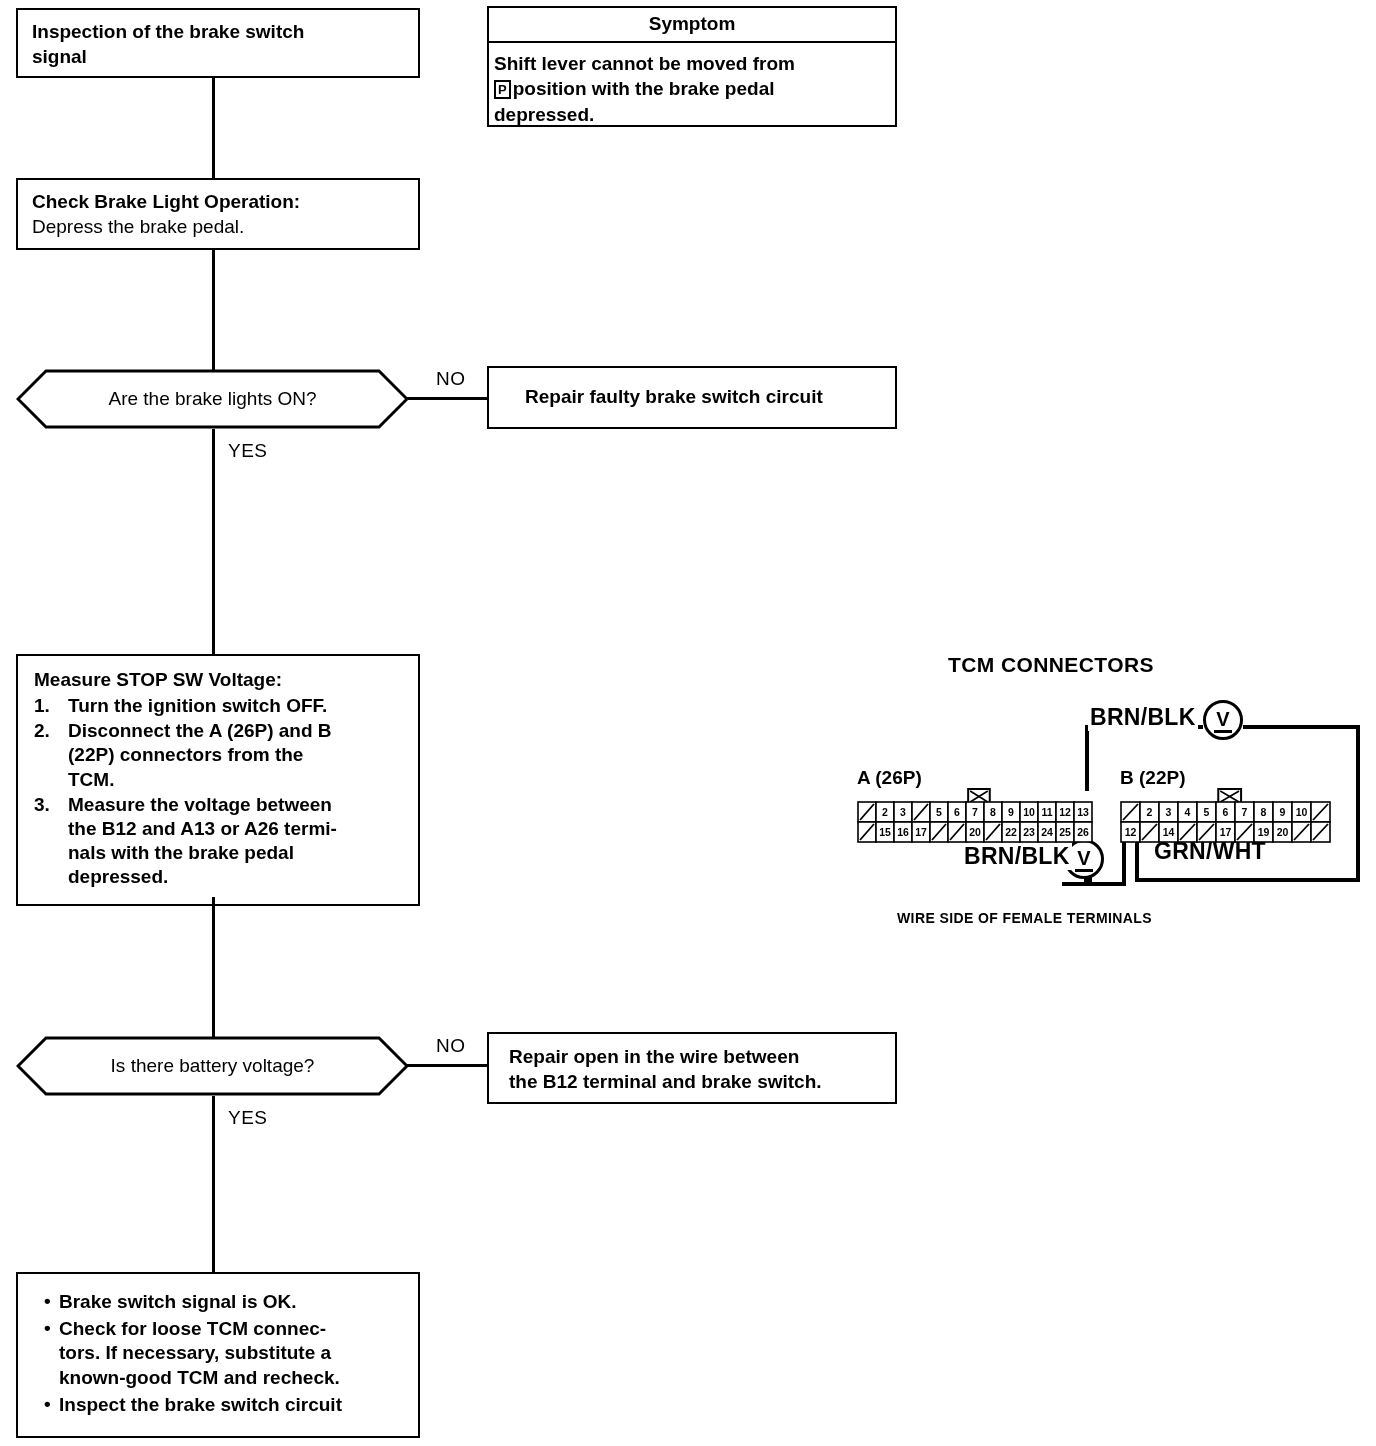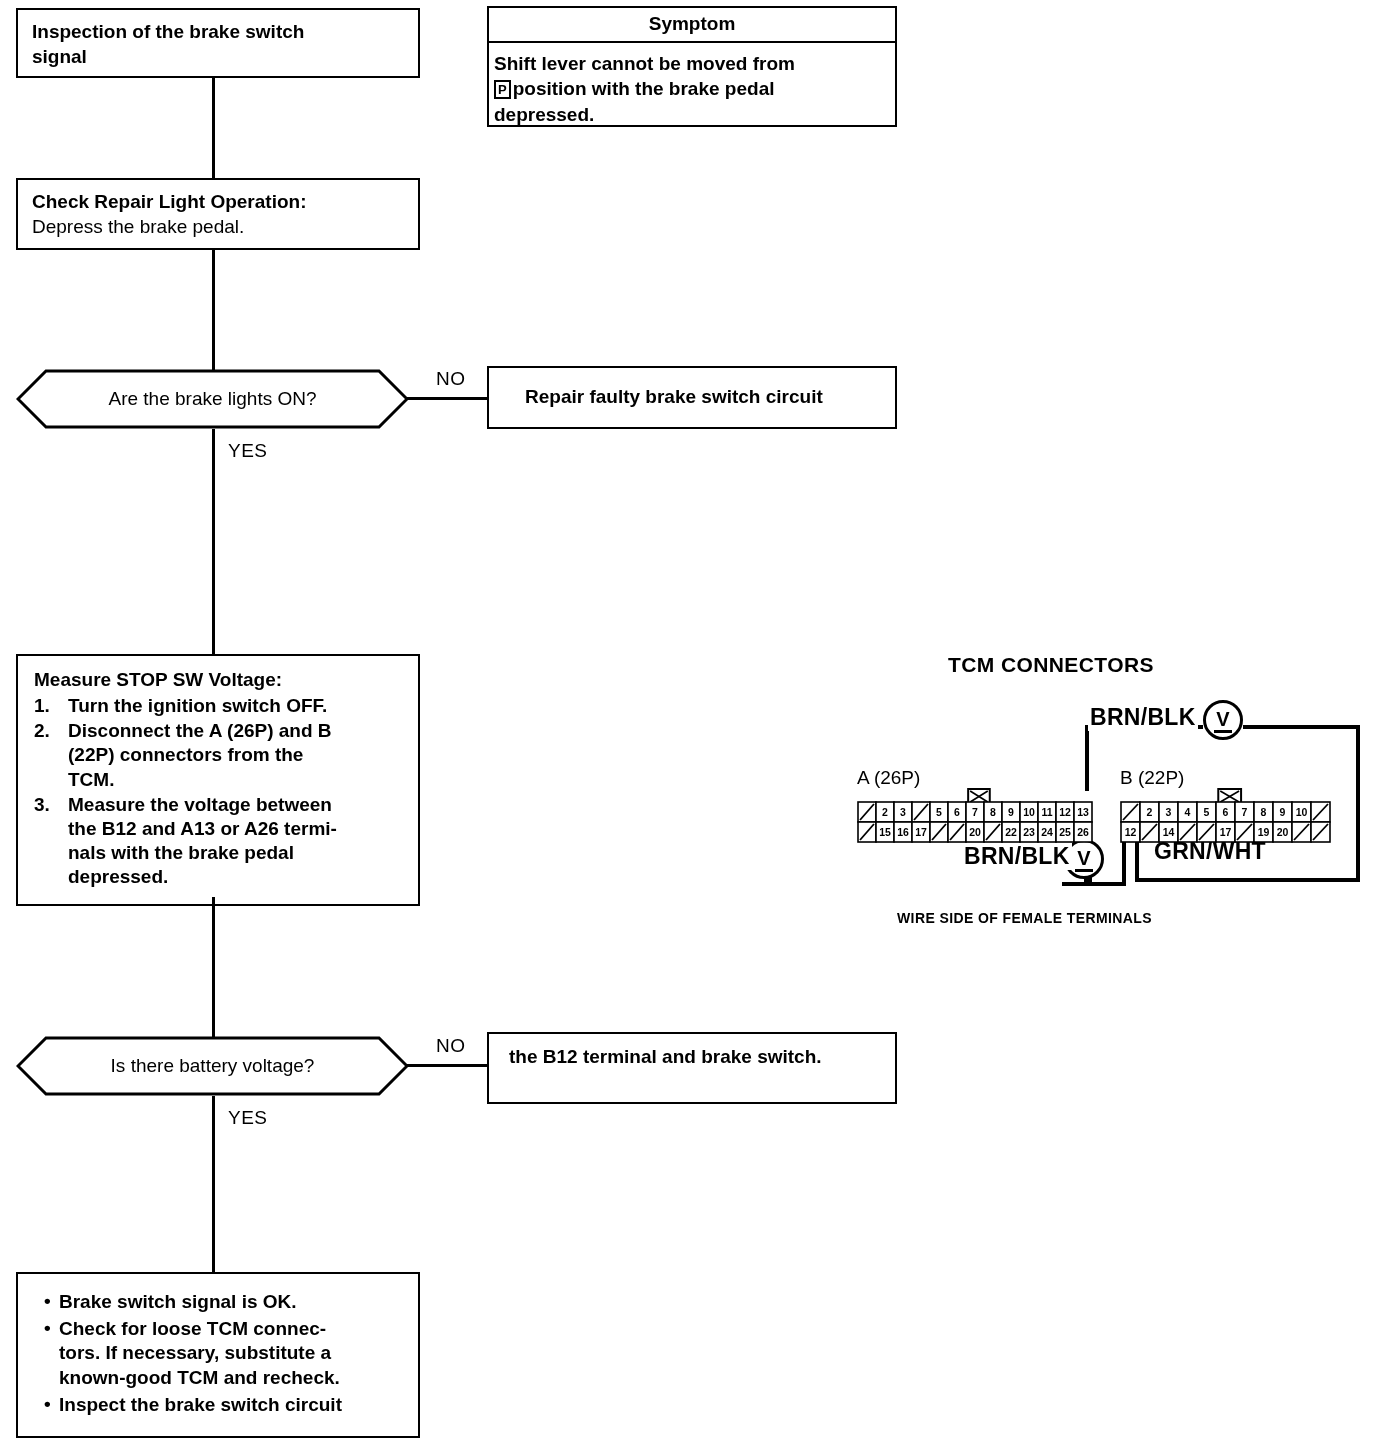--- a/index.html
+++ b/index.html
@@ -133,21 +133,21 @@
     letter-spacing: .4px;
   }
   .conn-caption {
     position: absolute;
     font-weight: bold;
     font-size: 14px;
     letter-spacing: .4px;
   }
   .conn-label {
     position: absolute;
-    font-weight: normal;
+    font-weight: bold;
     font-size: 19px;
   }
   .wire-label {
     position: absolute;
     font-weight: bold;
     font-size: 23px;
     letter-spacing: .3px;
     background: #fff;
     padding: 0 2px;
   }
@@ -204,21 +204,21 @@
   </div>
 
   <div class="box" style="left:16px; top:8px; width:404px; height:70px;">
     <div class="bold">Inspection of the brake switch</div>
     <div class="bold">signal</div>
   </div>
 
   <div class="vline" style="left:212px; top:78px; height:100px;"></div>
 
   <div class="box" style="left:16px; top:178px; width:404px; height:72px;">
-    <div class="bold">Check Repair Light Operation:</div>
+    <div class="bold">Check Brake Light Operation:</div>
     <div class="normal">Depress the brake pedal.</div>
   </div>
 
   <div class="vline" style="left:212px; top:250px; height:122px;"></div>
 
   <div class="decision" style="left:16px; top:369px; width:393px; height:60px;">
     <svg width="393" height="60" viewBox="0 0 393 60">
       <polygon points="30,2 363,2 391,30 363,58 30,58 2,30" fill="#ffffff" stroke="#000000" stroke-width="3"></polygon>
     </svg>
     <div class="dtext">Are the brake lights ON?</div>
@@ -263,20 +263,21 @@
     <svg width="393" height="60" viewBox="0 0 393 60">
       <polygon points="30,2 363,2 391,30 363,58 30,58 2,30" fill="#ffffff" stroke="#000000" stroke-width="3"></polygon>
     </svg>
     <div class="dtext">Is there battery voltage?</div>
   </div>
 
   <div class="hline" style="left:406px; top:1064px; width:82px;"></div>
   <div class="branch-label" style="left:436px; top:1035px;">NO</div>
 
   <div class="box" style="left:487px; top:1032px; width:410px; height:72px; padding:11px 12px 10px 20px;">
+    <div class="bold">Repair open in the wire between</div>
     <div class="bold">the B12 terminal and brake switch.</div>
   </div>
 
   <div class="vline" style="left:212px; top:1096px; height:176px;"></div>
   <div class="branch-label" style="left:228px; top:1107px;">YES</div>
 
   <div class="box" style="left:16px; top:1272px; width:404px; height:166px; padding:16px 14px 10px 24px; line-height:1.30;">
     <ul class="bul-list">
       <li>
         <span class="b">•</span>

